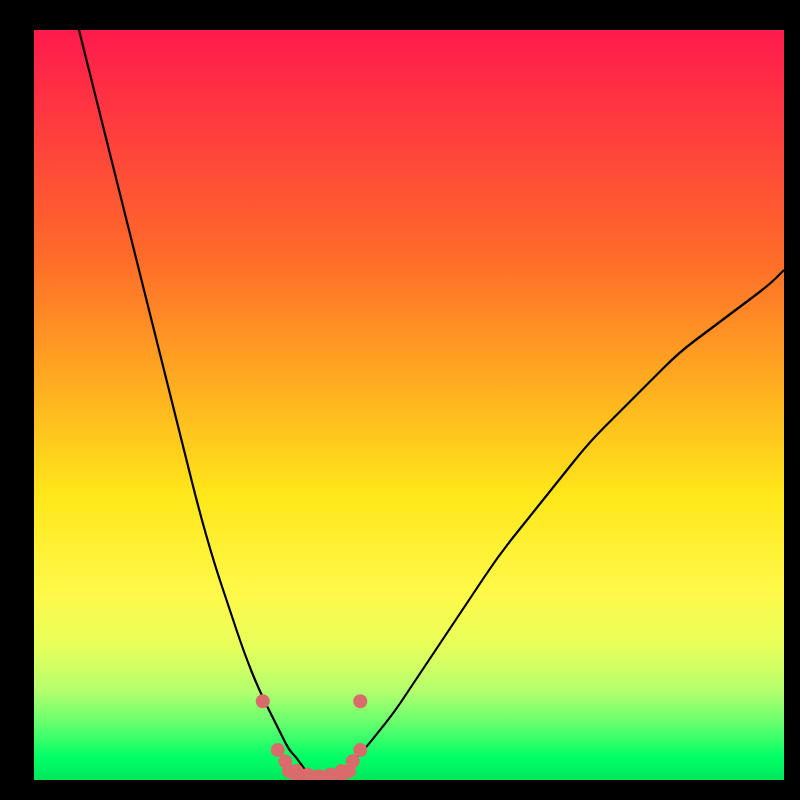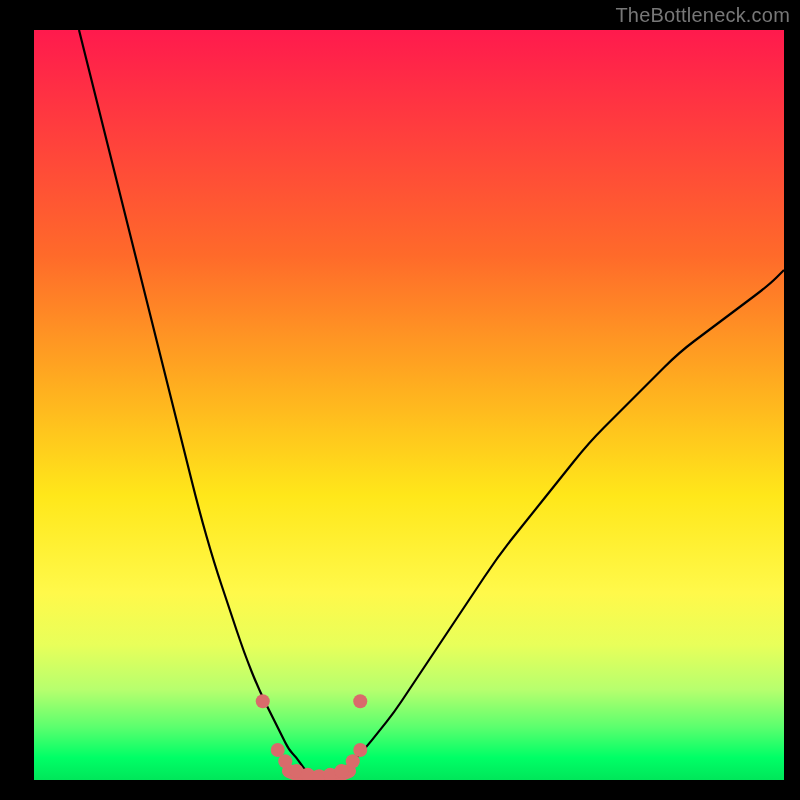--- a/index.html
+++ b/index.html
@@ -55,21 +55,20 @@
     left: 0;
     top: 0;
     width: 750px;
     height: 750px;
   }
 </style>
 </head>
 <body>
 
 <div class="frame">
-  <div class="watermark">TheBottleneck.com</div>
 
   <div class="plot">
     <svg class="curves" viewBox="0 0 750 750" preserveAspectRatio="none">
       <g id="series-layer">
           <path d="M 45 0 Q 45 0 52.5 30 Q 60 60 67.5 90 Q 75 120 82.5 150 Q 90 180 97.5 209.99999999999997 Q 105.00000000000001 239.99999999999994 112.5 270 Q 120 300 127.5 330 Q 135 360 142.5 390 Q 150 420 157.5 450 Q 165 480 172.5 506.25 Q 180 532.5 187.5 555 Q 195 577.5 202.5 600 Q 210.00000000000003 622.5 217.5 641.25 Q 225 660 232.5 675 Q 240 690 243.75 697.5 Q 247.5 705 251.25 712.5 Q 255.00000000000003 720 258.75 723.75 Q 262.5 727.5 266.25 733.125 Q 270 738.75 273.75 742.5 T 277.5 746.25" fill="none" stroke="#000000" stroke-width="2.2"></path>
           <path d="M 300 746.25 Q 300 746.25 307.5 740.625 Q 315 735 322.5 727.5 Q 330 720 337.5 710.625 Q 345 701.25 352.5 691.875 Q 360 682.5 367.5 671.25 Q 375 660 390 637.5 Q 405 615 420 592.5 Q 434.99999999999994 570 450 547.5 Q 465 525 480 506.25 Q 495 487.5 510 468.75 Q 525 450 540 431.25 Q 555 412.5 570 397.5 Q 585 382.5 600 367.5 Q 615 352.5 630 337.5 Q 645 322.50000000000006 660 311.25 Q 675 300 690 288.75 Q 705 277.5 720 266.25 Q 735 255 742.5 247.49999999999997 T 750 239.99999999999994" fill="none" stroke="#000000" stroke-width="2.2"></path>
         </g>
       <g id="marker-layer">
           <polyline points="255.00000000000003,741 262.5,744 270,746.25 277.5,747.75 285,747.75 292.5,747.75 300,746.25 307.5,744 315,741" fill="none" stroke="#d96b6b" stroke-width="14" stroke-linecap="round" stroke-linejoin="round"></polyline>
           <circle cx="228.75" cy="671.25" r="7" fill="#d96b6b"></circle>

